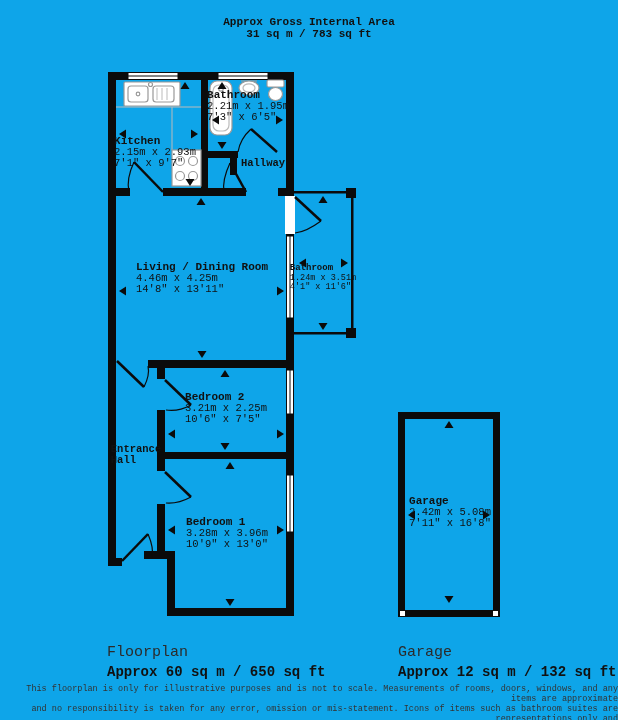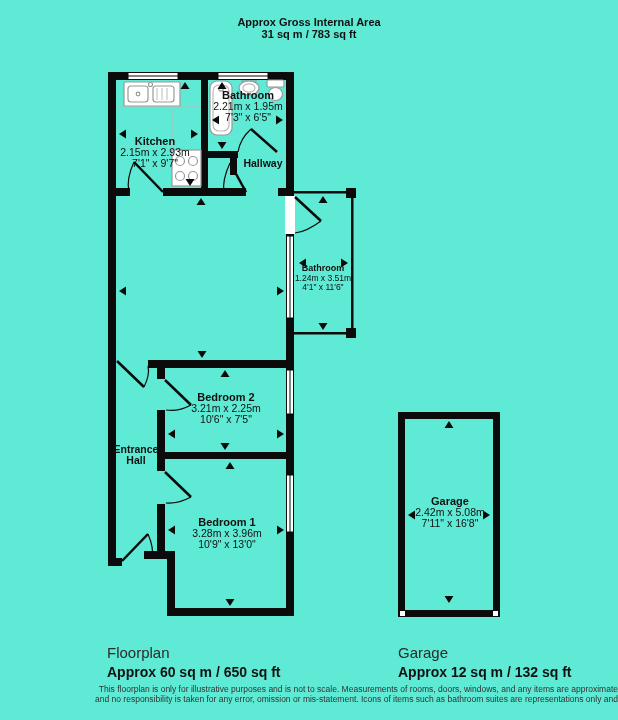--- a/index.html
+++ b/index.html
@@ -1,26 +1,26 @@
 <!DOCTYPE html>
 <html><head>
 <meta charset="utf-8">
 <style>
   html,body{margin:0;padding:0;background:#fff;}
   .canvas{
-    position:relative;width:618px;height:720px;background:#5eead4;overflow:hidden;
-    font-family:Liberation Sans, sans-serif;color:#111;
+    position:relative;width:618px;height:720px;background:#0ea5e9;overflow:hidden;
+    font-family:Liberation Mono, monospace;color:#111;
   }
   svg{position:absolute;left:0;top:0;}
   .hdr{
     position:absolute;left:50%;top:16px;transform:translateX(-50%);
     text-align:center;font-size:11px;font-weight:bold;line-height:12px;white-space:nowrap;
   }
   .room-label{
-    position:absolute;transform:translateX(-50%);text-align:center;white-space:nowrap;color:#111;
+    position:absolute;transform:translateX(-50%);white-space:nowrap;color:#111;
   }
   .rn{font-weight:bold;font-size:11px;line-height:11px;}
   .rd{font-size:10.5px;line-height:11px;}
   .room-label.small .rn{font-size:9px;line-height:9.5px;}
   .room-label.small .rd{font-size:8.5px;line-height:9.5px;}
   .room-label.tight .rn{font-size:10.5px;line-height:10.5px;}
   .footer-block{position:absolute;top:644px;}
   .ft{font-size:15px;line-height:17px;color:#2b2b2b;font-weight:400;}
   .fa{font-size:14px;font-weight:bold;color:#111;margin-top:3px;}
   .disclaimer{
@@ -233,20 +233,25 @@
   <div class="room-label" style="left:248px;top:90px;">
     <div class="rn">Bathroom</div>
     <div class="rd">2.21m x 1.95m</div>
     <div class="rd">7'3" x 6'5"</div>
   </div>
 
   <div class="room-label tight" style="left:263px;top:158px;">
     <div class="rn">Hallway</div>
   </div>
 
+  <div class="room-label" style="left:202px;top:262px;">
+    <div class="rn">Living / Dining Room</div>
+    <div class="rd">4.46m x 4.25m</div>
+    <div class="rd">14'8" x 13'11"</div>
+  </div>
 
   <div class="room-label small" style="left:323px;top:264px;">
     <div class="rn">Bathroom</div>
     <div class="rd">1.24m x 3.51m</div>
     <div class="rd">4'1" x 11'6"</div>
   </div>
 
   <div class="room-label" style="left:226px;top:392px;">
     <div class="rn">Bedroom 2</div>
     <div class="rd">3.21m x 2.25m</div>

